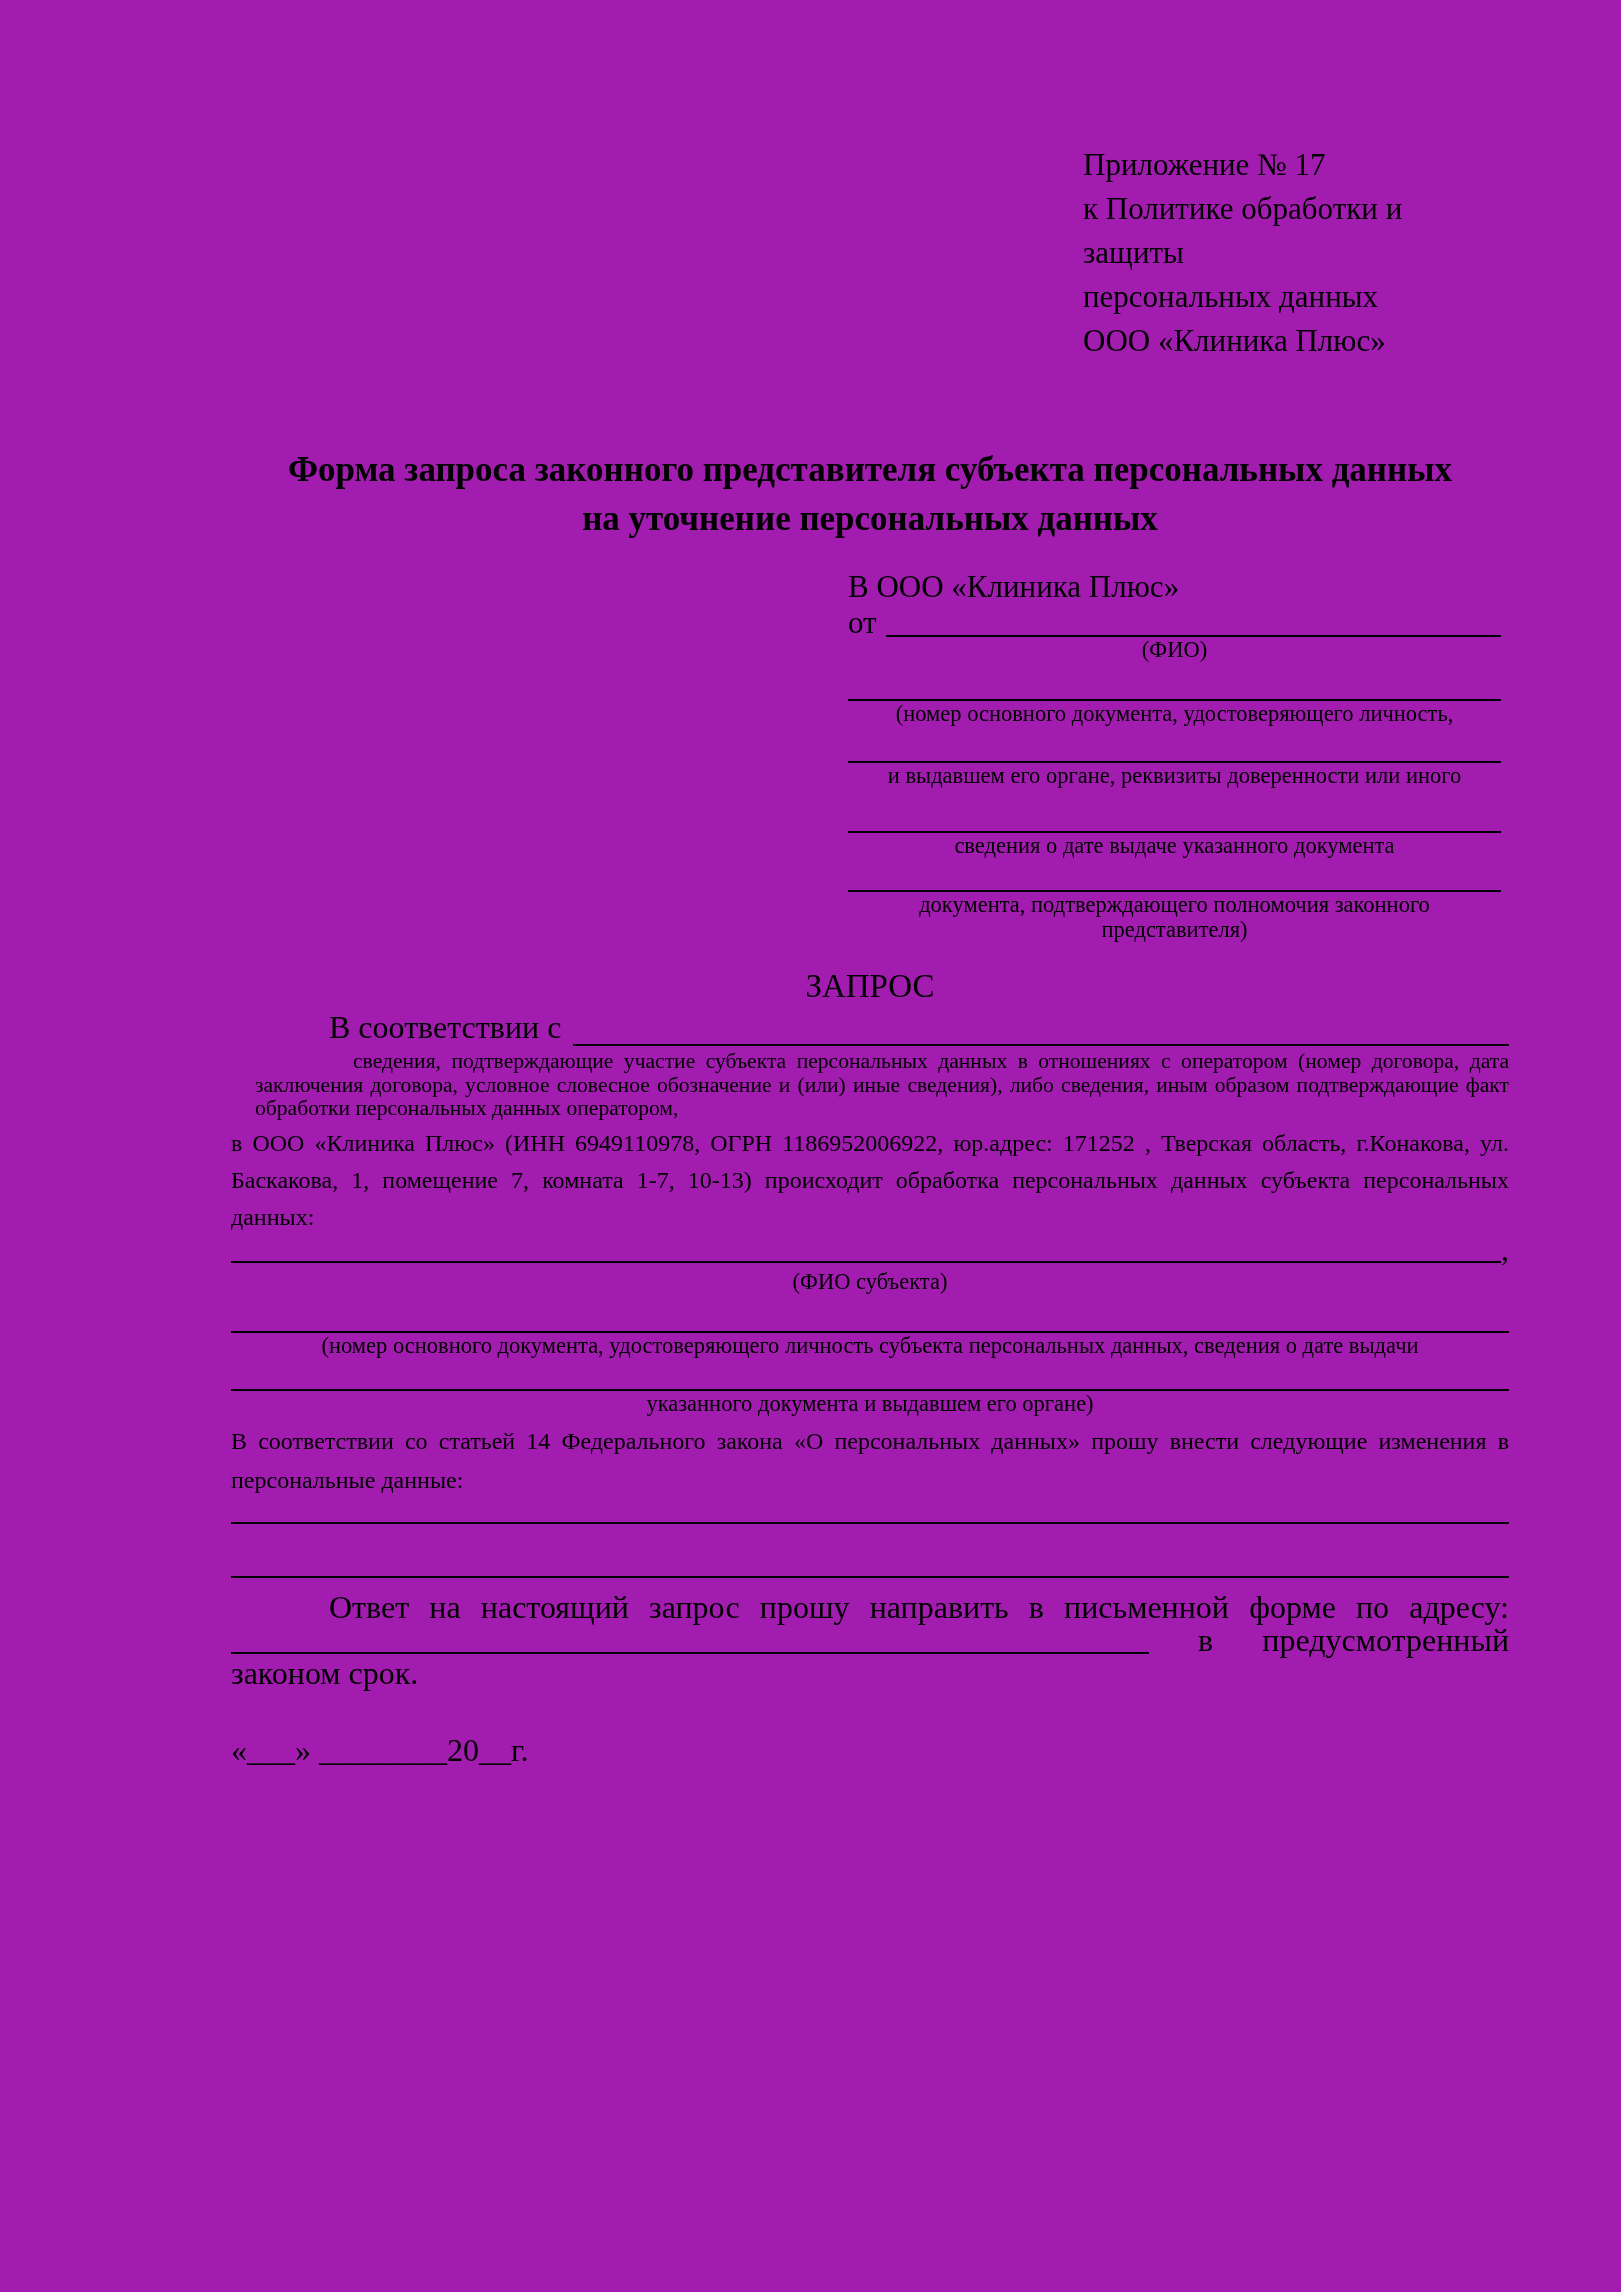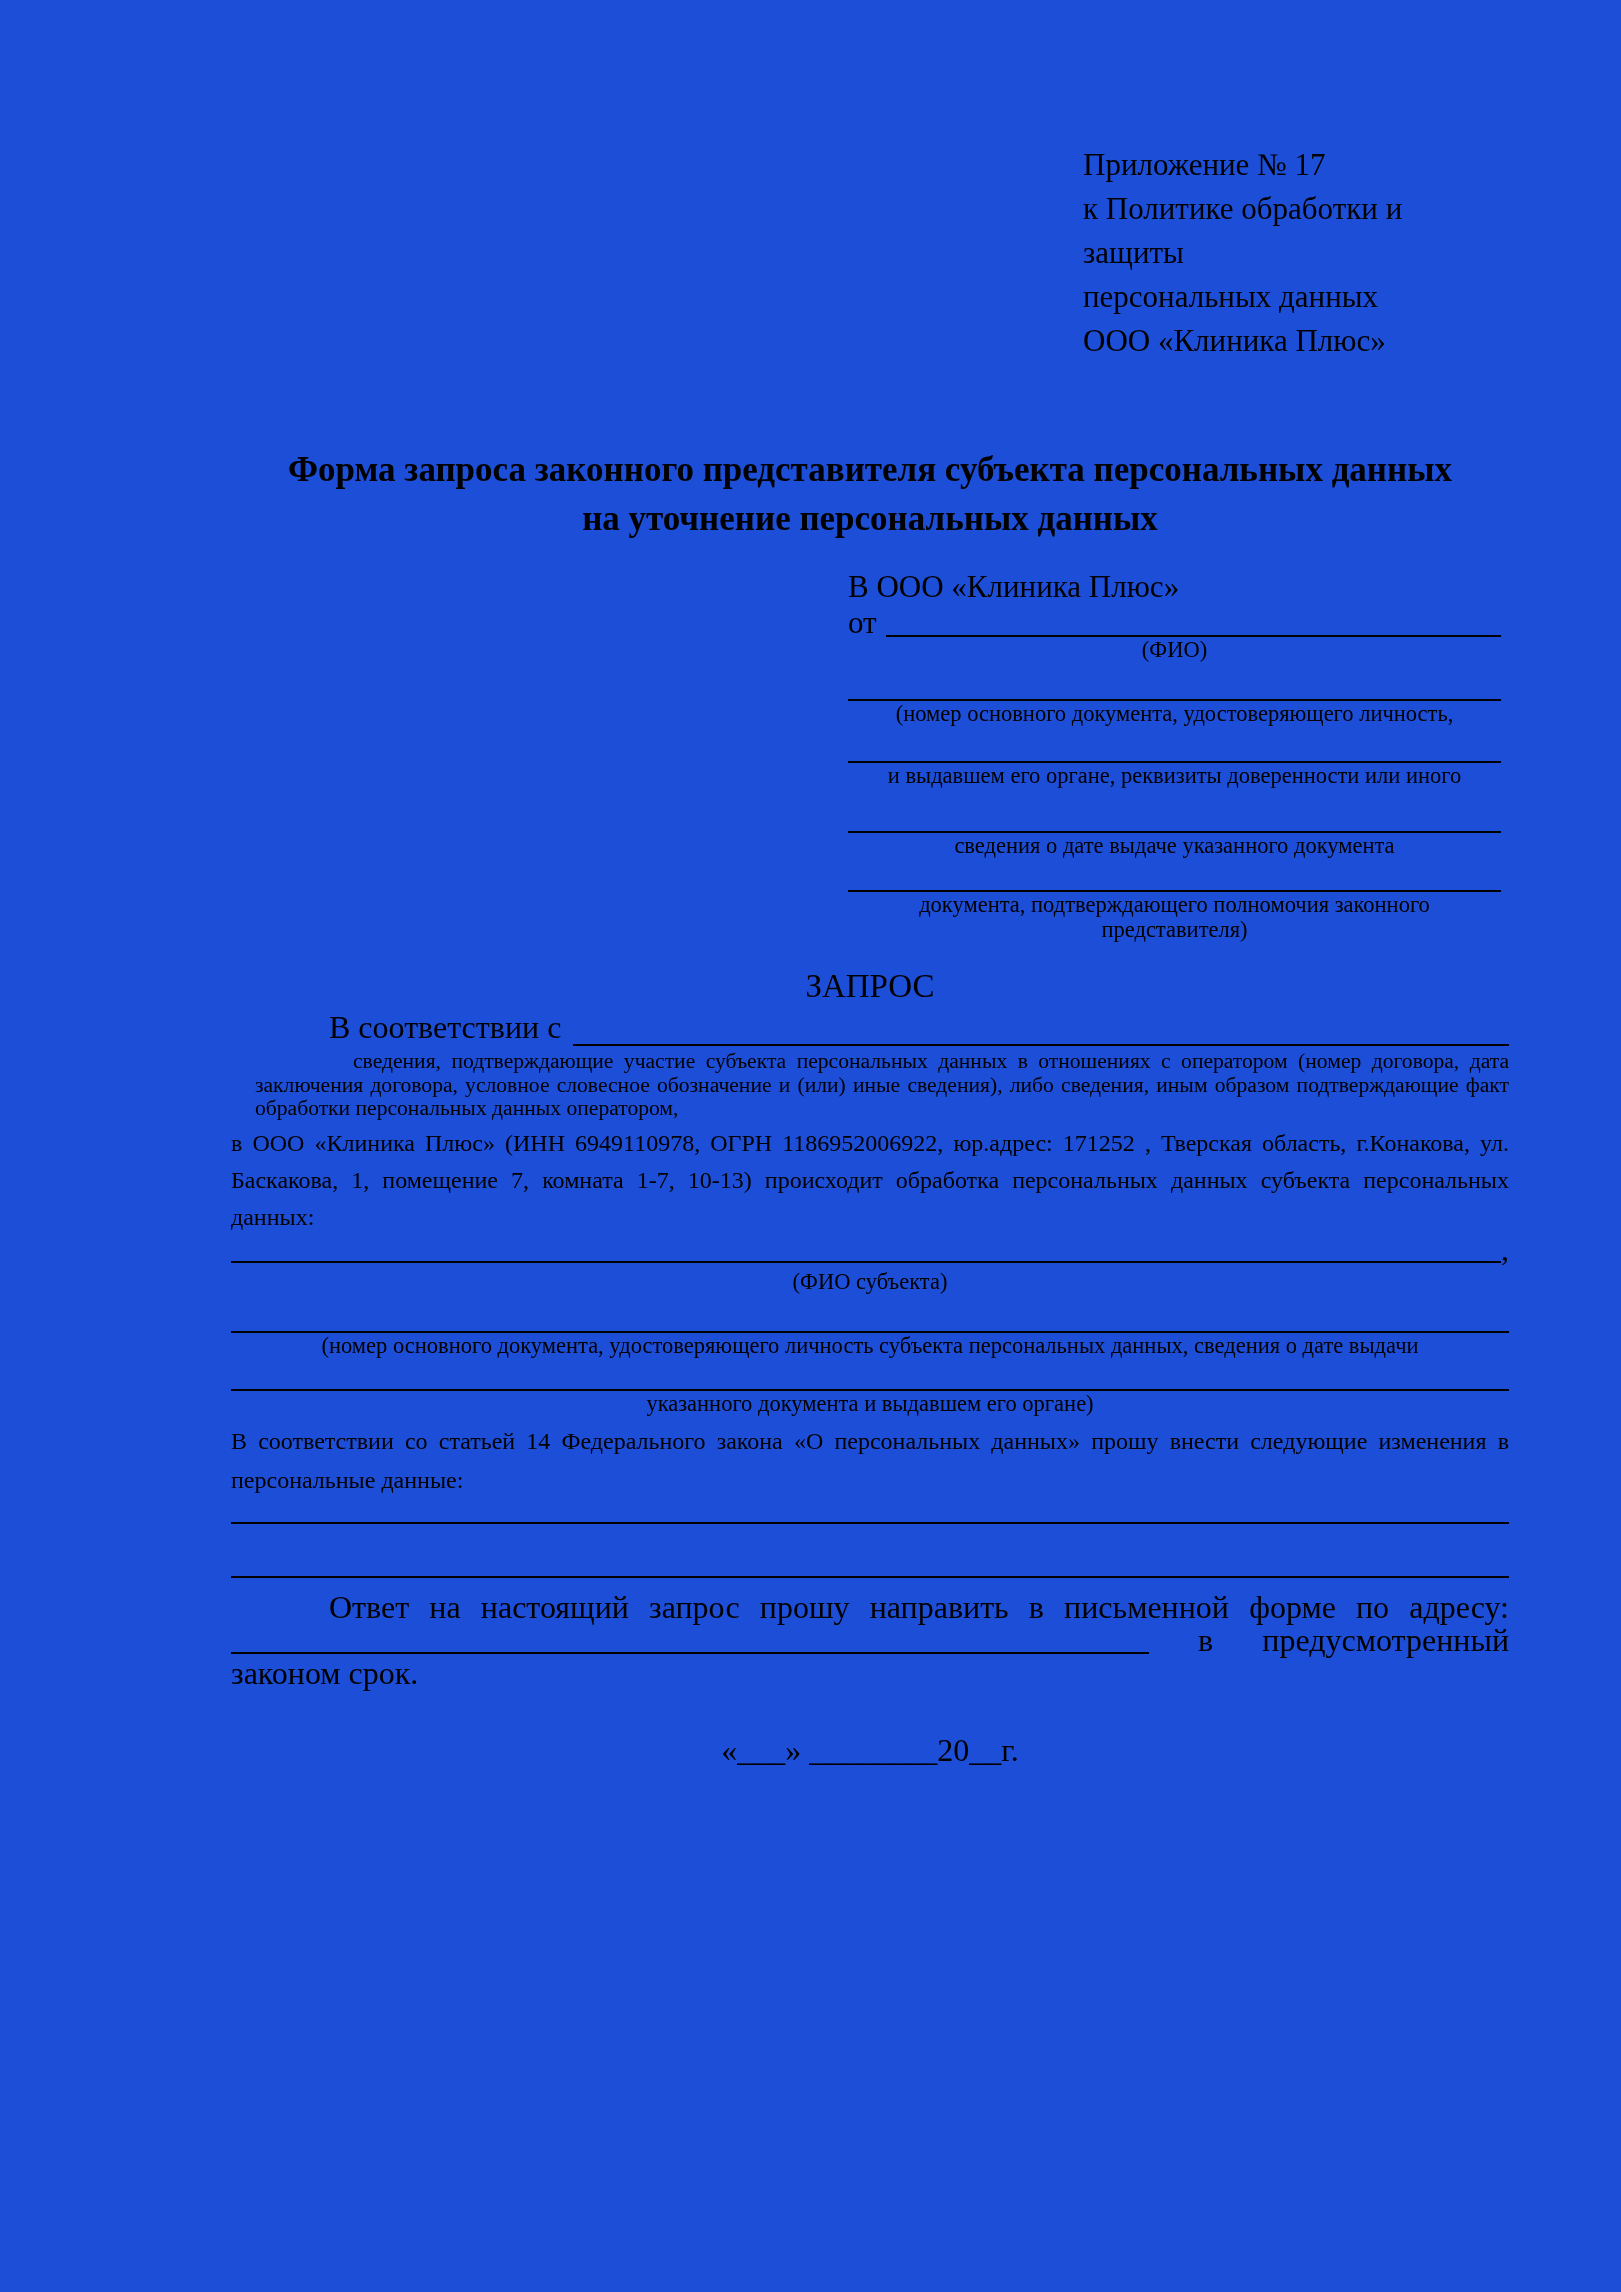--- a/index.html
+++ b/index.html
@@ -4,21 +4,21 @@
 <style>
   html, body {
     margin: 0;
     padding: 0;
     background: #ffffff;
   }
   .page {
     position: relative;
     width: 1621px;
     height: 2293px;
-    background: #1d4ed8;
+    background: #a21caf;
     color: #000000;
     font-family: "Liberation Serif", "DejaVu Serif", serif;
     overflow: hidden;
   }
   .content {
     position: absolute;
     left: 231px;
     top: 0;
     width: 1278px;
   }
@@ -153,21 +153,21 @@
   .resp-row2 span { line-height: 27.4px; }
   .resp-line3 {
     font-size: 32px;
     line-height: 39px;
   }
 
   
   .footer-row {
     margin-top: 41px;
     display: flex;
-    justify-content: center;
+    justify-content: space-between;
     height: 33px;
     font-size: 32px;
   }
   .footer-row .date { line-height: 33px; }
   .sig-group { display: flex; }
   .sig-line {
     width: 412px;
     border-bottom: 2.9px solid #000;
   }
   .sig-group .sig-cap { line-height: 33px; }

